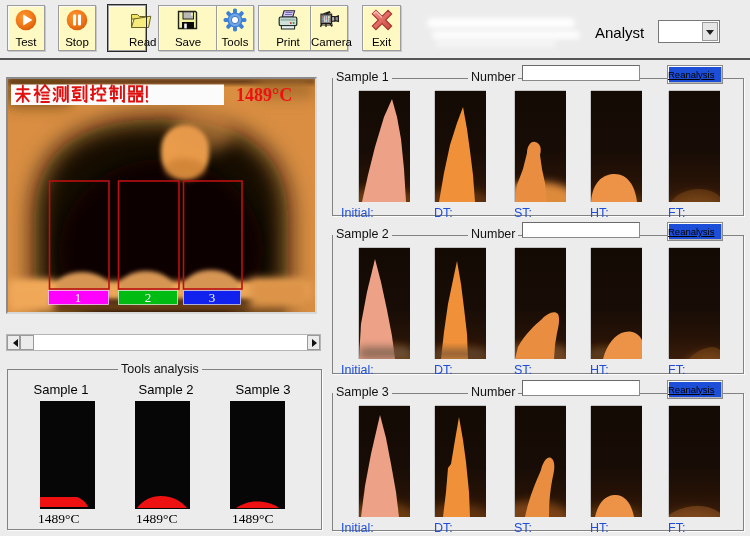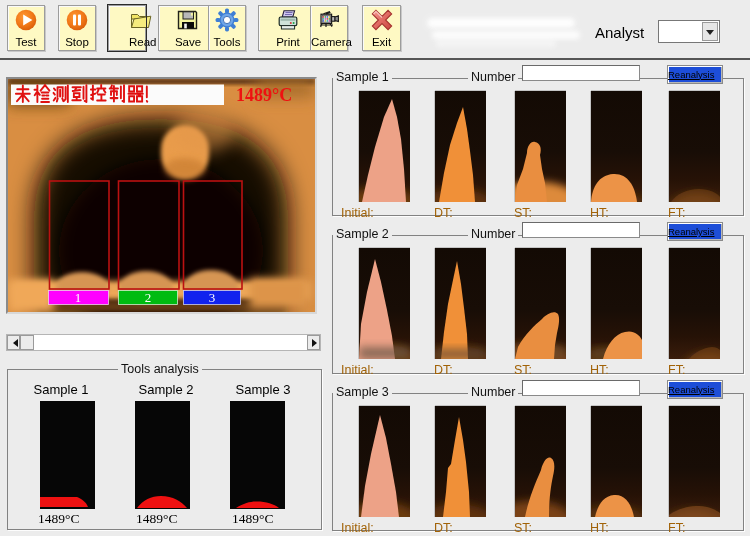--- a/index.html
+++ b/index.html
@@ -13,21 +13,21 @@
 .smudge { position:absolute; background:#fff; border-radius:8px; filter:blur(2.5px); }
 .grp { position:absolute; border:1px solid #828282; box-shadow:1px 1px 0 #fdfdfd; background:transparent; }
 .glab { position:absolute; font-size:12.5px; color:#111; background:#ececec; padding:0 3px; }
 .tinput { position:absolute; background:#fff; border:1px solid #8a8a8a;
   border-top-color:#6a6a6a; border-left-color:#6a6a6a; }
 .rbtn { position:absolute; background:#1d4ed8; border:1px solid #8a8a8a;
   box-shadow:inset 1px 1px 0 #fff, inset -1px -1px 0 #b8b8b8;
   font-size:9.5px; text-align:left; line-height:17px; color:#000;text-decoration:underline; }
 .rthumb { position:absolute; width:51px; height:111px; box-shadow:-1px 0 0 #c4c4c4, 0 -1px 0 #c4c4c4; }
 .rthumb svg { display:block; }
-.slab { position:absolute; font-size:12.5px; color:#a16207;text-align:center; }
+.slab { position:absolute; font-size:12.5px; color:#1d4ed8;text-align:center; }
 .serif { font-family:"Liberation Serif",serif; }
 </style></head><body>
 <svg width="0" height="0" style="position:absolute">
     <defs>
 <filter id="tb" x="-60%" y="-60%" width="220%" height="220%">
         <feGaussianBlur stdDeviation="4"></feGaussianBlur>
       </filter>
 <filter id="sb" x="-20%" y="-20%" width="140%" height="140%">
         <feGaussianBlur stdDeviation="0.7"></feGaussianBlur>
       </filter>
@@ -75,21 +75,21 @@
 <div class="tlab">Read</div></div>
 <div class="tbtn" style="left:158px;width:60px">
 <svg width="24" height="24" viewBox="0 0 24 24" style="margin-top:2px">
       <path d="M3.5,3.5 h16 l1,1 v16 h-18 v-17 z" fill="#f4f4a0" stroke="#22221a" stroke-width="1.4"></path>
 <rect x="7" y="3.8" width="10.5" height="7.2" fill="#b8b8b8" stroke="#22221a" stroke-width="1"></rect>
 <rect x="15" y="5" width="1.8" height="2.6" fill="#f4f4a0"></rect>
 <rect x="6" y="14" width="12" height="6.4" fill="#0a0a0a"></rect>
 <rect x="8.2" y="15.6" width="2.6" height="4.8" fill="#f2f2f2"></rect>
     </svg>
 <div class="tlab">Save</div></div>
-<div class="tbtn" style="left:208px;width:38px">
+<div class="tbtn" style="left:216px;width:38px">
 <svg width="24" height="24" viewBox="0 0 24 24" style="margin-top:2px">
       <g transform="translate(12,12)">
         <rect x="-2" y="-11.4" width="4" height="5" rx="1.6" fill="#3f7fd4" transform="rotate(0)"></rect>
         <rect x="-2" y="-11.4" width="4" height="5" rx="1.6" fill="#3f7fd4" transform="rotate(45)"></rect>
         <rect x="-2" y="-11.4" width="4" height="5" rx="1.6" fill="#3f7fd4" transform="rotate(90)"></rect>
         <rect x="-2" y="-11.4" width="4" height="5" rx="1.6" fill="#3f7fd4" transform="rotate(135)"></rect>
         <rect x="-2" y="-11.4" width="4" height="5" rx="1.6" fill="#3f7fd4" transform="rotate(180)"></rect>
         <rect x="-2" y="-11.4" width="4" height="5" rx="1.6" fill="#3f7fd4" transform="rotate(225)"></rect>
         <rect x="-2" y="-11.4" width="4" height="5" rx="1.6" fill="#3f7fd4" transform="rotate(270)"></rect>
         <rect x="-2" y="-11.4" width="4" height="5" rx="1.6" fill="#3f7fd4" transform="rotate(315)"></rect>

